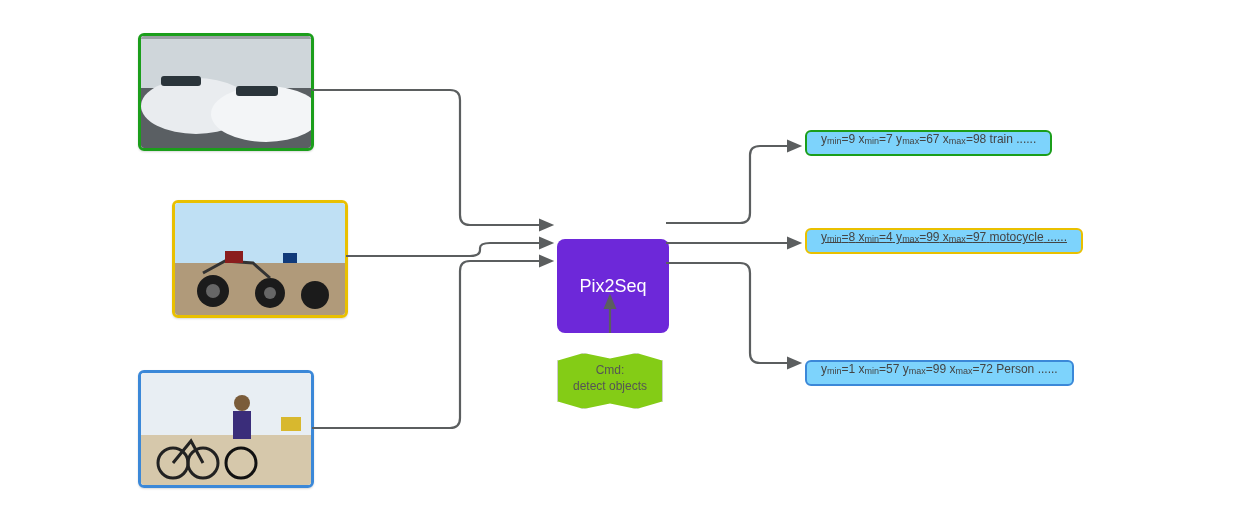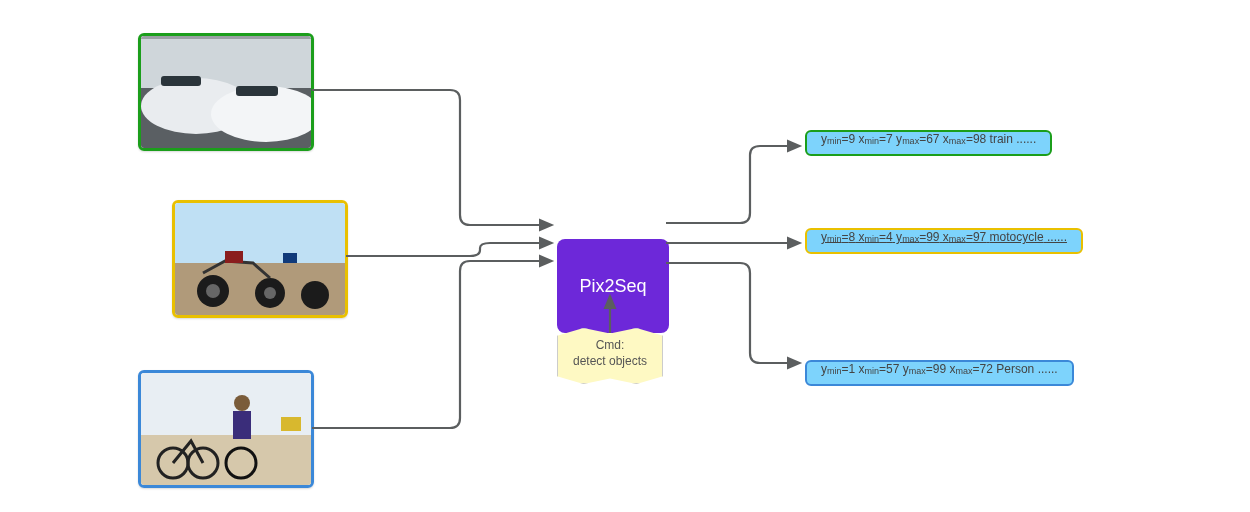--- a/index.html
+++ b/index.html
@@ -6,21 +6,21 @@
   .stage{position:relative;width:1250px;height:512px;}
   
   .thumb{position:absolute;width:170px;height:112px;border:3px solid;border-radius:6px;overflow:hidden;box-shadow:0 1px 2px rgba(0,0,0,.15);}
   .thumb svg{display:block;}
   .green-b{border-color:#1b9e1b;}
   .yellow-b{border-color:#e9c000;text-decoration:underline;}
   .blue-b{border-color:#3b88d8;}
   
   .model{position:absolute;left:557px;top:195px;width:112px;height:94px;background:#6d28d9;border-radius:8px;color:#fff;display:flex;align-items:center;justify-content:center;font-size:18px;margin-top:44px;}
   
-  .cmd{position:absolute;left:557px;top:328px;width:106px;height:56px;background:#fef9c3;color:#555;text-align:center;font-size:12px;line-height:1.35;padding-top:8px;box-sizing:border-box;
+  .cmd{position:absolute;left:557px;top:353px;width:106px;height:56px;background:#84cc16;color:#555;text-align:center;font-size:12px;line-height:1.35;padding-top:8px;box-sizing:border-box;
        clip-path:polygon(0 14%,25% 0,50% 10%,75% 0,100% 14%, 100% 86%,75% 100%,50% 90%,25% 100%,0 86%);
        border:1px solid #ccc;}
   
   .out{position:absolute;background:#7dd3fc;border:2px solid;border-radius:6px;padding:0 14px 8px;font-size:12px;color:#444;white-space:nowrap;}
   .out .v{font-family:inherit;}
   .out sub{font-size:9px;vertical-align:baseline;position:relative;bottom:-1px;}
   
   svg.wires{position:absolute;left:0;top:0;width:1250px;height:512px;pointer-events:none;}
   .wire{stroke:#5b5e5f;stroke-width:2.2;fill:none;}
   .ah{fill:#5b5e5f;}

